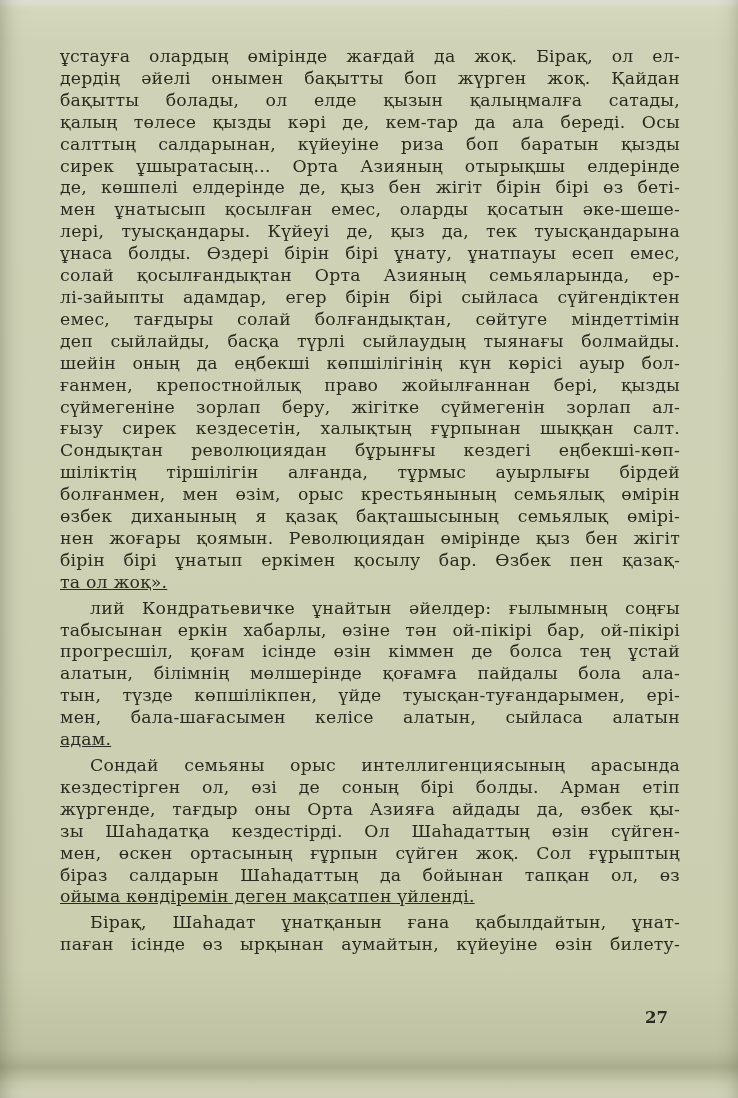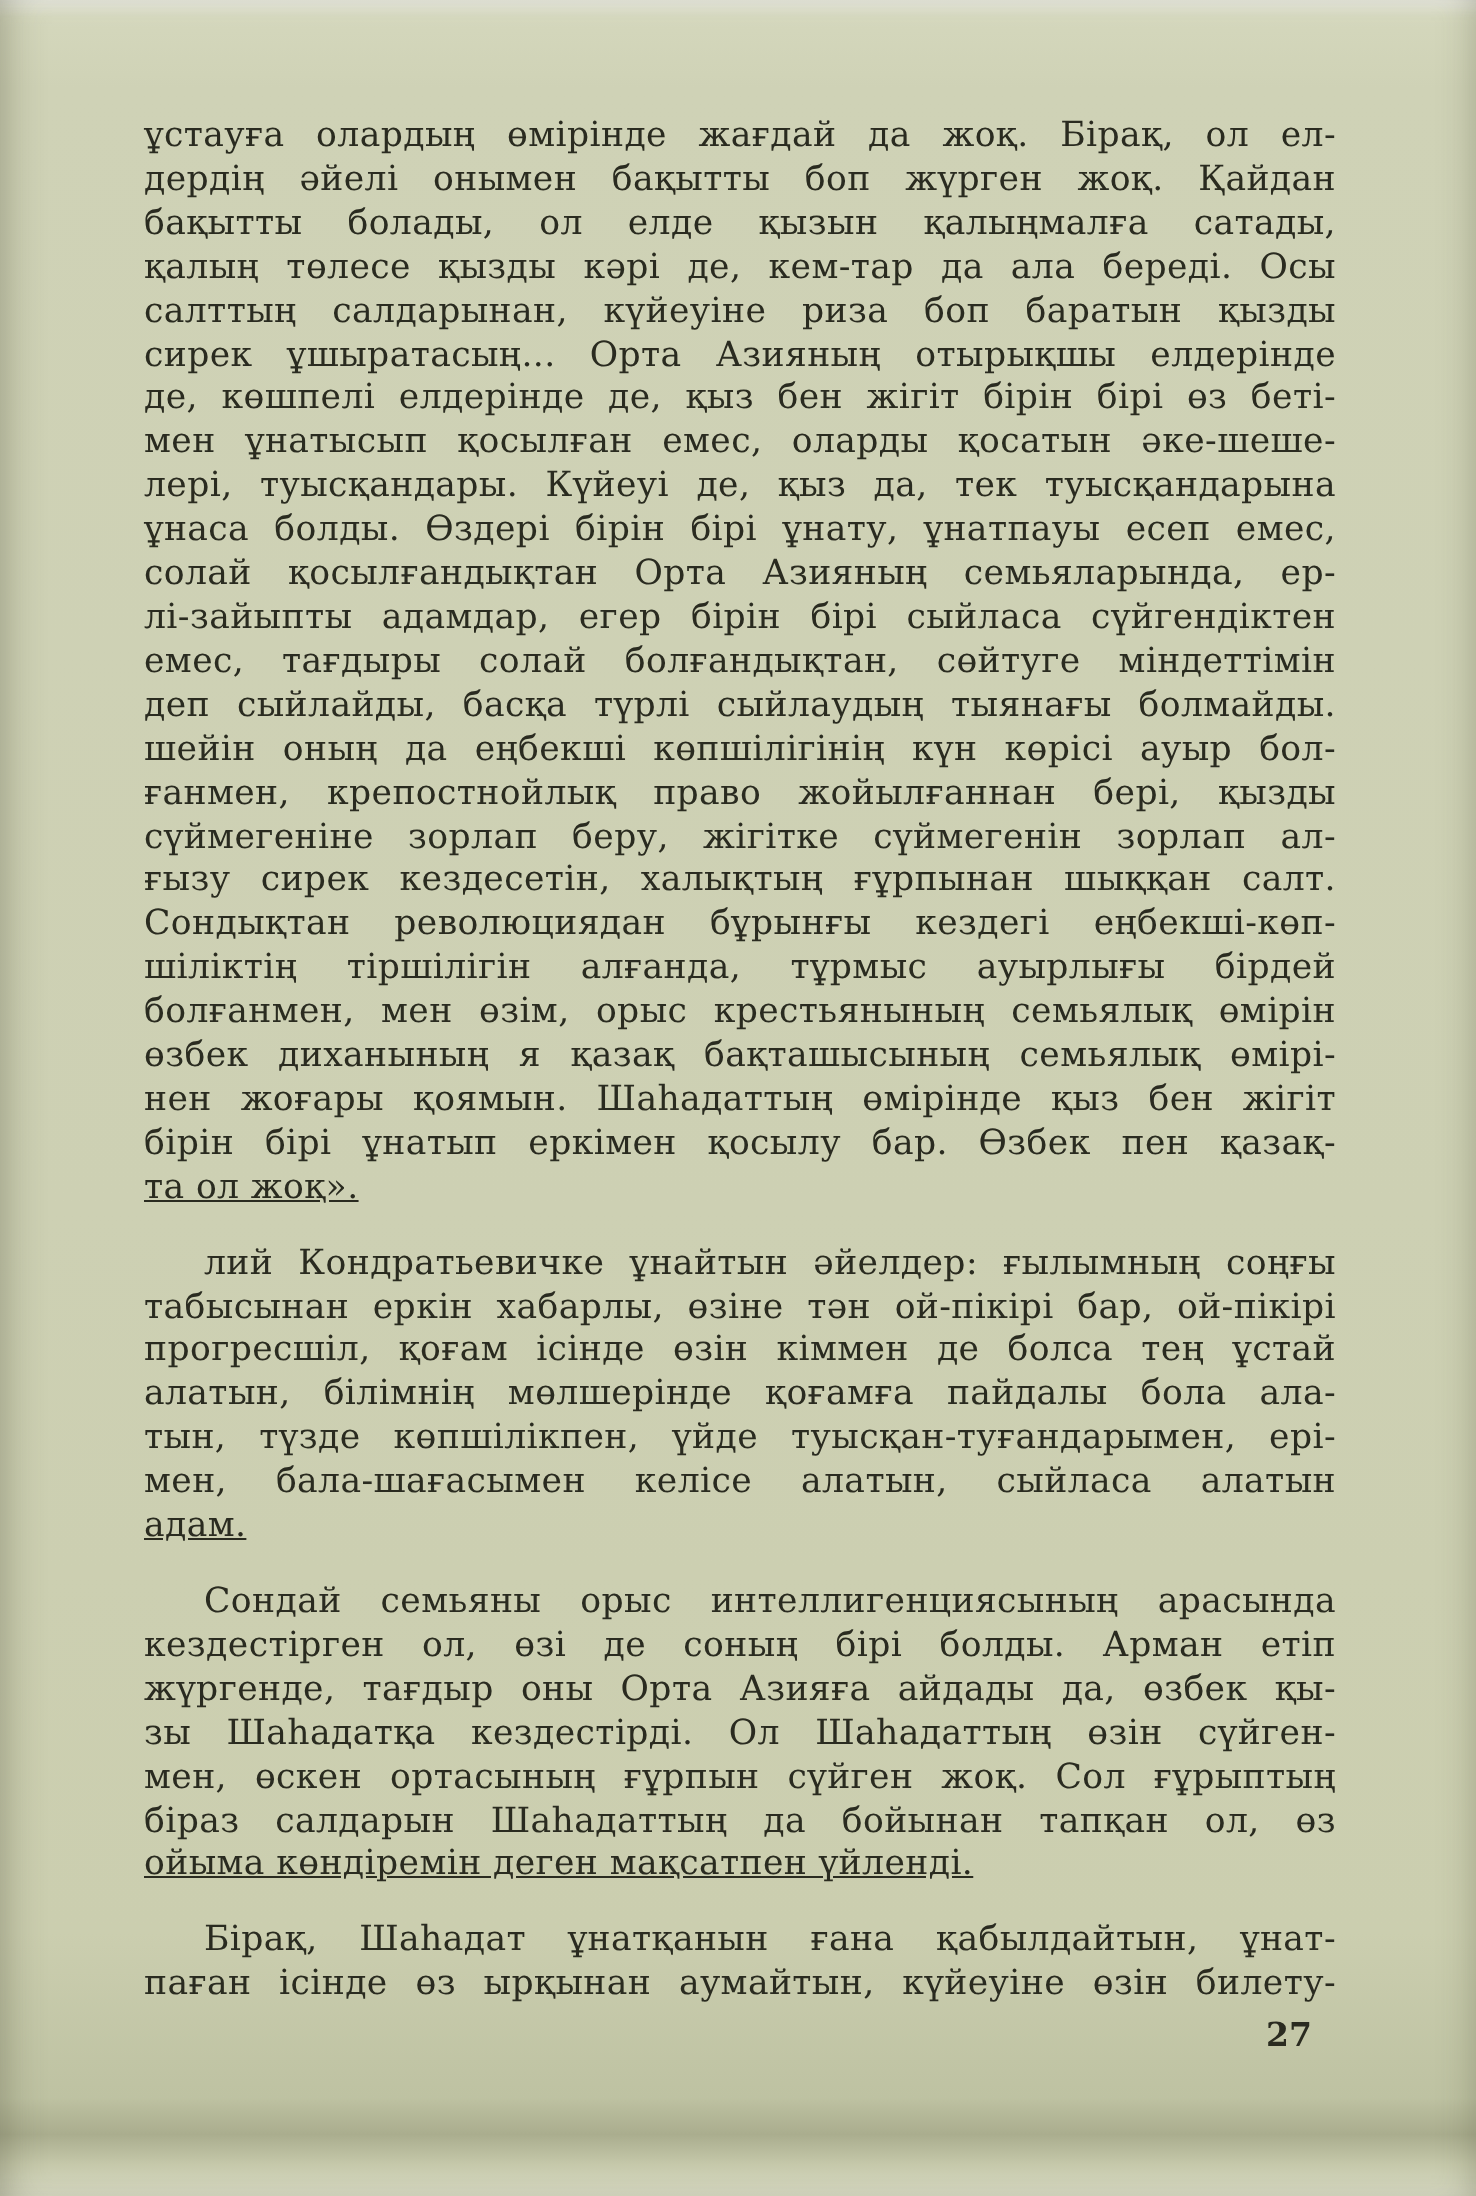--- a/index.html
+++ b/index.html
@@ -30,40 +30,40 @@
     font-family: "DejaVu Serif", "Liberation Serif", serif;
     color: #2a2b20;
   }
   .page-text {
     position: absolute;
     left: 56px;
     top: 42px;
     width: 628px;
   }
   .paragraph {
-    margin: 16px;
+    margin: 4px;
   }
   .line {
     font-size: 17.3px;
     line-height: 21.9px;
     white-space: normal;
     text-align: justify;
     text-align-last: justify;
     letter-spacing: 0.2px;
   }
   .line-last {
     text-align-last: left;
     text-decoration: underline;
   }
   .paragraph.indent .line:first-child {
     text-indent: 30px;
   }
   .page-number {
     position: absolute;
-    left: 44px;
+    left: 56px;
     top: 1008px;
     width: 628px;
     text-align: right;
     padding-right: 16px;
     box-sizing: border-box;
     font-size: 16.5px;
     font-weight: bold;
     color: #2a2b20;
   }
 </style>
@@ -88,21 +88,21 @@
         <div class="line">емес, тағдыры солай болғандықтан, сөйтуге міндеттімін</div>
         <div class="line">деп сыйлайды, басқа түрлі сыйлаудың тыянағы болмайды.</div>
         <div class="line">шейін оның да еңбекші көпшілігінің күн көрісі ауыр бол-</div>
         <div class="line">ғанмен, крепостнойлық право жойылғаннан бері, қызды</div>
         <div class="line">сүймегеніне зорлап беру, жігітке сүймегенін зорлап ал-</div>
         <div class="line">ғызу сирек кездесетін, халықтың ғұрпынан шыққан салт.</div>
         <div class="line">Сондықтан революциядан бұрынғы кездегі еңбекші-көп-</div>
         <div class="line">шіліктің тіршілігін алғанда, тұрмыс ауырлығы бірдей</div>
         <div class="line">болғанмен, мен өзім, орыс крестьянының семьялық өмірін</div>
         <div class="line">өзбек диханының я қазақ бақташысының семьялық өмірі-</div>
-        <div class="line">нен жоғары қоямын. Шаһадаттың өмірінде қыз бен жігіт</div>
+        <div class="line">нен жоғары қоямын. Революциядан өмірінде қыз бен жігіт</div>
         <div class="line">бірін бірі ұнатып еркімен қосылу бар. Өзбек пен қазақ-</div>
         <div class="line line-last">та ол жоқ».</div>
       </div>
       <div class="paragraph indent">
         <div class="line">лий Кондратьевичке ұнайтын әйелдер: ғылымның соңғы</div>
         <div class="line">табысынан еркін хабарлы, өзіне тән ой-пікірі бар, ой-пікірі</div>
         <div class="line">прогресшіл, қоғам ісінде өзін кіммен де болса тең ұстай</div>
         <div class="line">алатын, білімнің мөлшерінде қоғамға пайдалы бола ала-</div>
         <div class="line">тын, түзде көпшілікпен, үйде туысқан-туғандарымен, ері-</div>
         <div class="line">мен, бала-шағасымен келісе алатын, сыйласа алатын</div>

